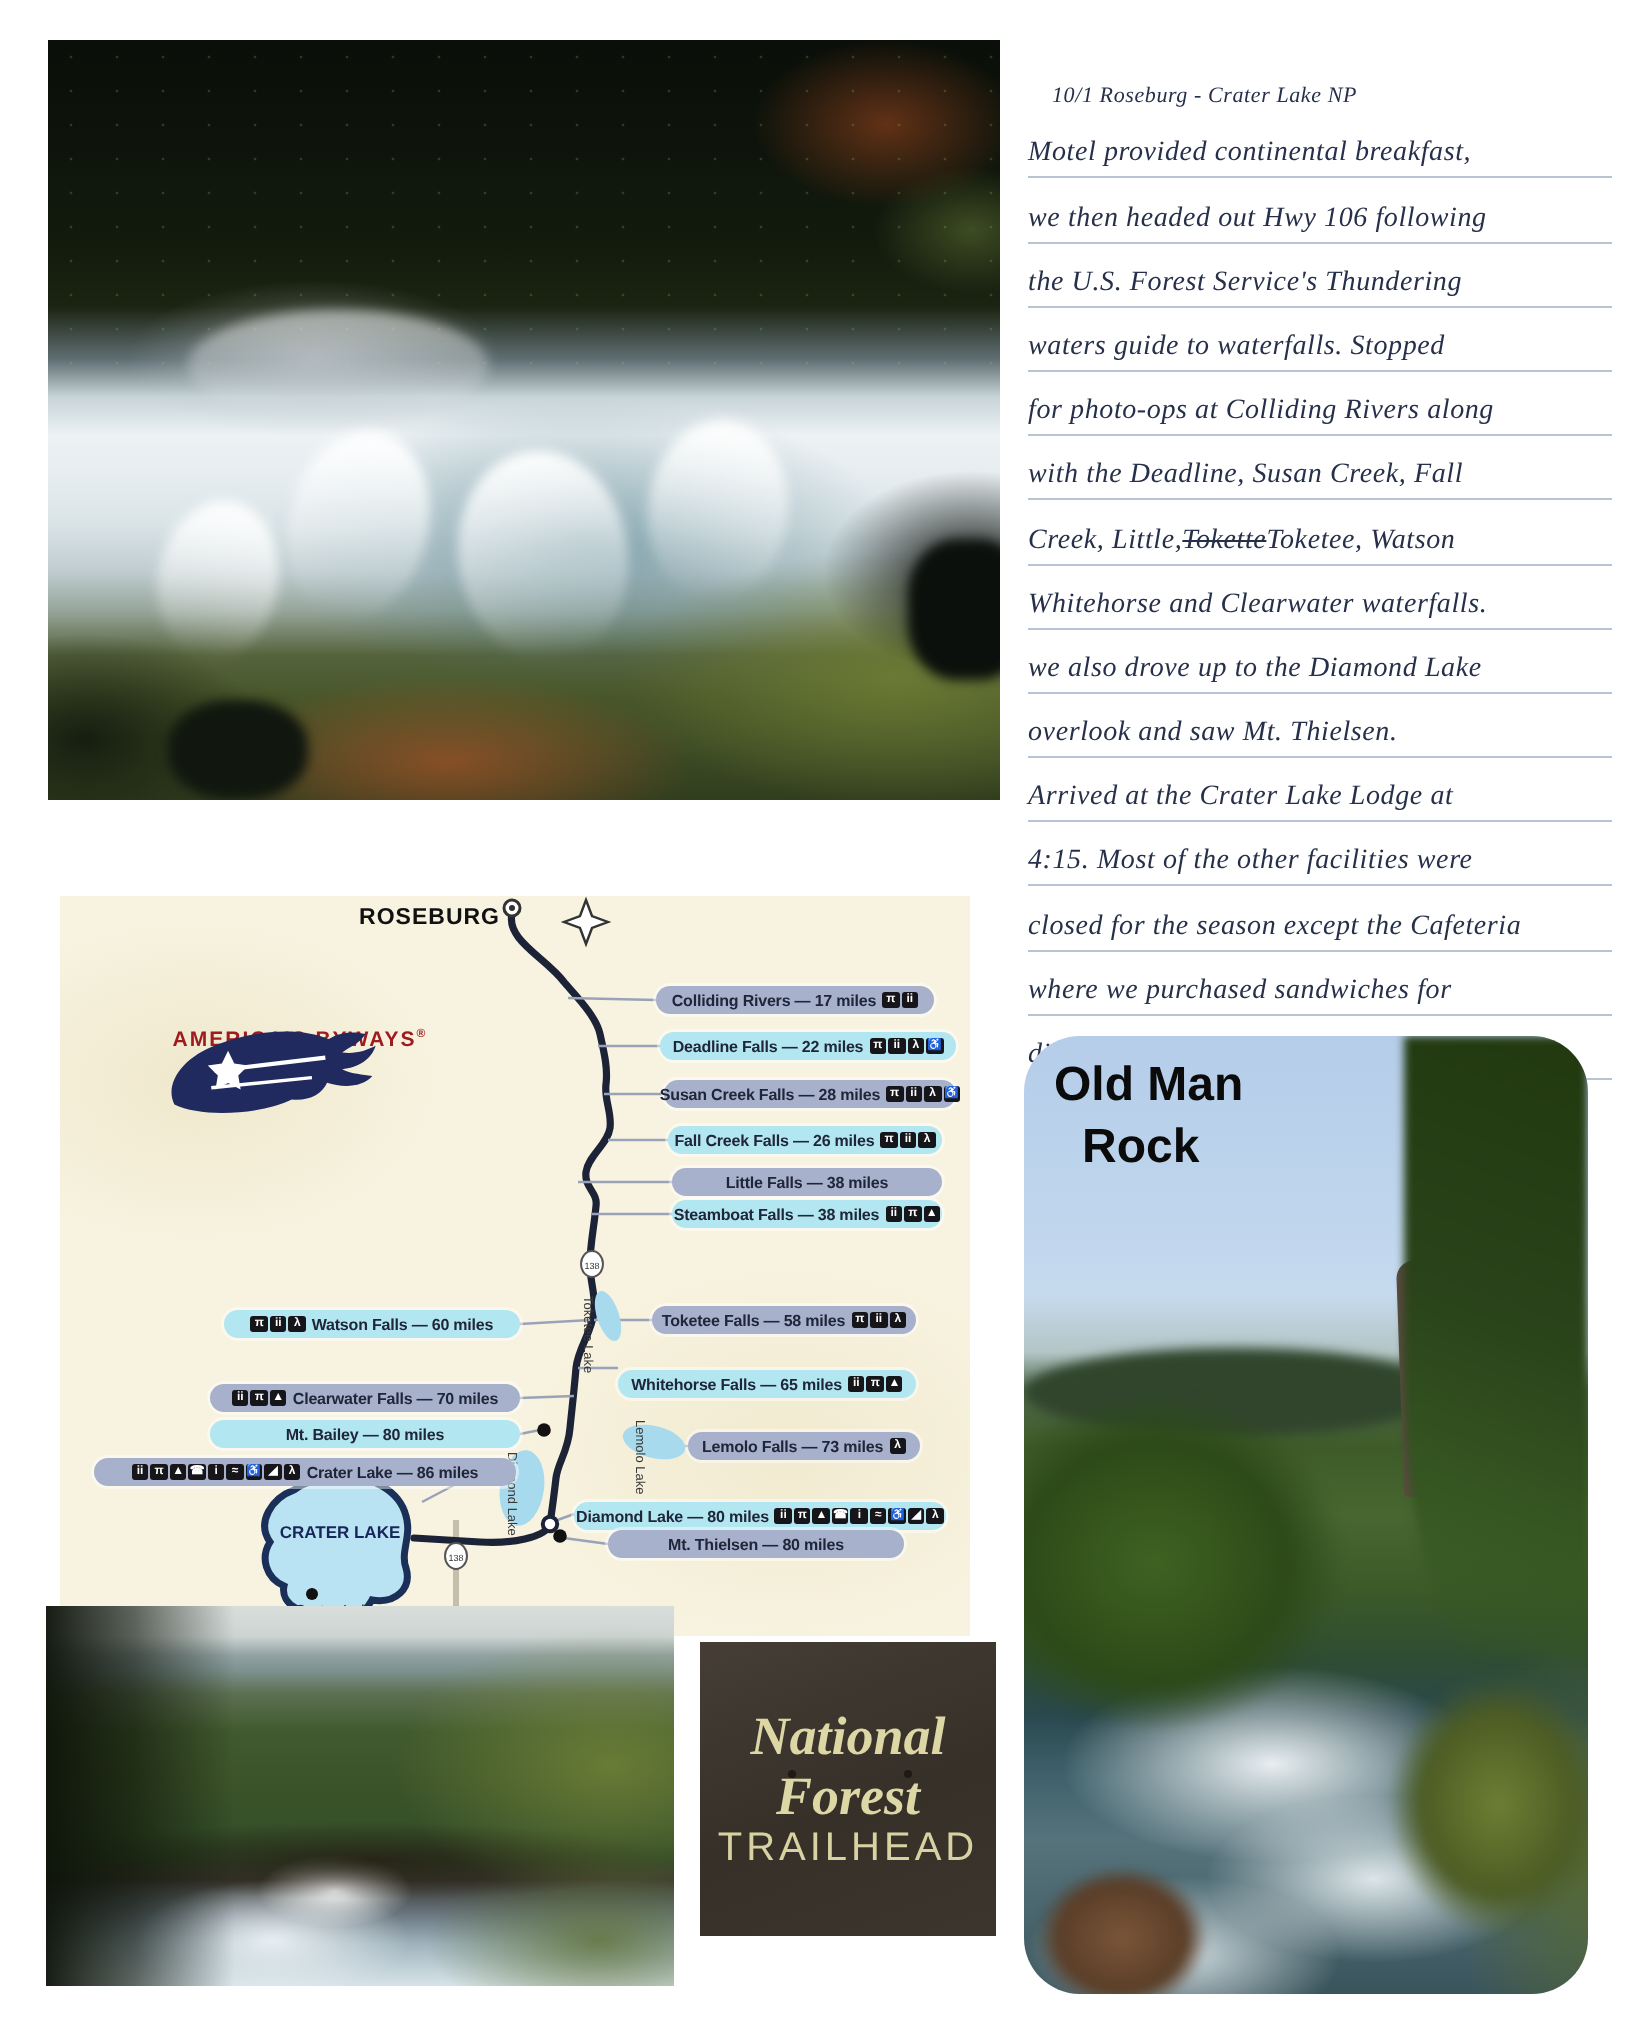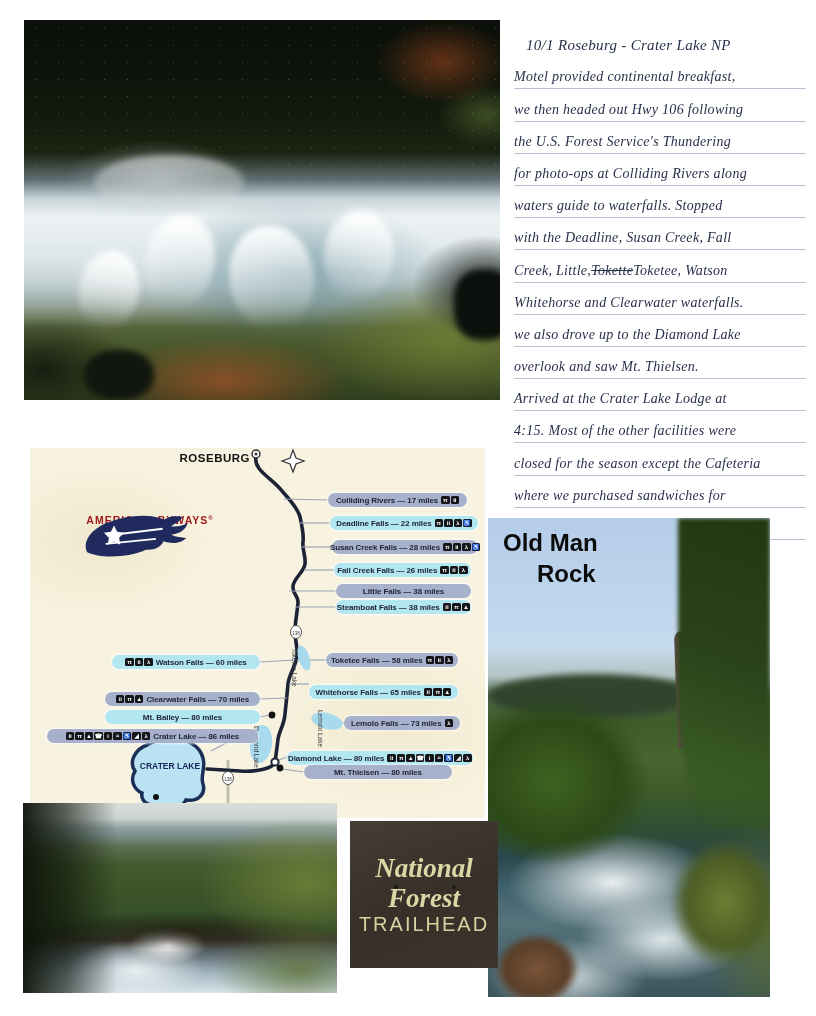--- a/index.html
+++ b/index.html
@@ -22,44 +22,44 @@
       radial-gradient(170px 60px at 42% 95%, rgba(186,84,40,.6), transparent 72%),
       radial-gradient(120px 70px at 4% 92%, rgba(18,24,14,.9), transparent 75%),
       linear-gradient(180deg,#0a0f09 0%,#0e140b 14%,#121a0d 26%,#1b2311 35%,#5f6e72 42%,#c7d4d8 47%,#edf2f4 52%,#e5ecef 58%,#d9e3e6 64%,#bfcccf 70%,#97a69c 75%,#55633c 81%,#465529 87%,#3b4924 94%,#313e1e 100%);}
   .speckles{left:0;top:0;width:100%;height:44%;
     background-image:radial-gradient(circle 1.4px at 50% 50%, rgba(146,182,96,.4), transparent 65%);
     background-size:23px 17px;}
   .cascade{background:linear-gradient(180deg,rgba(255,255,255,.95),rgba(255,255,255,0));
     border-radius:50%;filter:blur(3px);}
 
   
-  #photo-oldman{left:488px;top:518px;width:282px;height:479px;
+  #photo-oldman{left:512px;top:518px;width:282px;height:479px;
     background:
       radial-gradient(150px 70px at 44% 76%, rgba(242,246,248,.95), transparent 70%),
       radial-gradient(120px 60px at 62% 88%, rgba(236,243,246,.9), transparent 70%),
       radial-gradient(110px 55px at 28% 96%, rgba(228,238,242,.85), transparent 72%),
       radial-gradient(90px 160px at 100% 86%, rgba(86,104,44,.9), transparent 75%),
-      linear-gradient(180deg,#b5cde9 0%,#bdd4ec 16%,#c6daee 27%,#b3c5c5 33%,#4f684a 37%,#3e5c28 43%,#476630 50%,#3b5a28 58%,#2f4d33 65%,#2a484e 71%,#3f616b 77%,#56737c 84%,#49656d 92%,#3a545c 100%);}
+      linear-gradient(180deg,#b5cde9 0%,#bdd4ec 16%,#c6daee 27%,#b3c5c5 33%,#4f684a 37%,#3e5c28 43%,#476630 50%,#3b5a28 58%,#2f4d33 65%,#2a484e 71%,#3f616b 77%,#56737c 84%,#49656d 92%,#3a545c 100%); border-radius: 28px;}
   .om-trees-right{right:0;top:0;width:92px;height:310px;border-radius:0 0 0 45%;
     background:linear-gradient(200deg,#22390f 0%,#2a431a 45%,#365722 75%,rgba(54,87,34,0) 100%);
     filter:blur(2px);}
   .om-pillar{left:188px;top:112px;width:25px;height:118px;background:linear-gradient(90deg,#5a4b40,#3f352c);
     border-radius:9px 9px 2px 2px;transform:rotate(-2deg);}
   .om-pillar2{left:214px;top:140px;width:21px;height:96px;background:linear-gradient(90deg,#4c4037,#352c25);
     border-radius:7px 7px 2px 2px;}
   .om-ridge{left:0;top:156px;width:210px;height:44px;background:#31452d;border-radius:50%;filter:blur(3px);}
   .om-forest-left{left:-30px;top:178px;width:190px;height:170px;border-radius:45%;
     background:radial-gradient(closest-side,#3f6222,#2c4a18 70%,rgba(44,74,24,0));filter:blur(2px);}
   .om-moss{right:-10px;bottom:30px;width:110px;height:130px;border-radius:50%;
     background:radial-gradient(closest-side,#6d7e33,#4c5c24 70%,rgba(76,92,36,0));filter:blur(3px);}
   .om-rock-brown{left:6px;bottom:-8px;width:86px;height:72px;border-radius:45%;
     background:radial-gradient(closest-side,#7a5538,#5a3e28 75%,rgba(90,62,40,0));filter:blur(2px);}
   .om-caption{left:15px;top:9px;font-weight:bold;font-size:24px;line-height:31px;color:#0b0b0b;
     font-family:"Liberation Sans",sans-serif;}
-  .om-caption .l2{margin-left:34px;}
+  .om-caption .l2{margin-left:14px;}
 
   
   #photo-valley{left:23px;top:803px;width:314px;height:190px;
     background:
       linear-gradient(90deg, rgba(13,19,9,.95) 0%, rgba(13,19,9,.6) 14%, rgba(13,19,9,0) 30%),
       radial-gradient(150px 95px at 90% 42%, rgba(132,148,62,.6), transparent 72%),
       radial-gradient(200px 26px at 52% 67%, rgba(38,32,22,.85), transparent 75%),
       radial-gradient(55px 26px at 46% 75%, rgba(250,252,252,.98), transparent 70%),
       radial-gradient(95px 42px at 36% 88%, rgba(240,246,248,.9), transparent 72%),
       radial-gradient(120px 60px at 88% 88%, rgba(92,112,52,.8), transparent 72%),
@@ -75,21 +75,21 @@
   .sign-block{font-family:"Liberation Sans",sans-serif;color:#d8d1a1;font-size:20px;
     letter-spacing:2px;margin-top:0;}
   .screw{position:absolute;width:4px;height:4px;border-radius:50%;background:#1d1915;}
 
   
   #journal{left:514px;top:26px;width:292px;}
   .jline{height:28.2px;display:flex;align-items:flex-end;padding-bottom:3px;
     border-bottom:1px solid #b9c3d6;font-family:"Liberation Serif",serif;font-style:italic;
     font-size:14px;letter-spacing:.3px;color:#27304a;white-space:nowrap;}
   .jline.no-rule{border-bottom:none;}
-  .jline.first{padding-left:12px;font-size:15px;}
+  .jline.first{padding-left:12px;font-size:11px;}
   .struck{text-decoration:line-through;}
   .pagenum{margin-left:34px;}
 
   
   #map{left:30px;top:424px;width:455px;height:370px;background:
       radial-gradient(180px 120px at 15% 25%, #efe8cd, transparent 70%),
       radial-gradient(200px 140px at 80% 75%, #f1ead0, transparent 70%),
       #f8f3e0; margin-top: 24px;}
   #map svg{position:absolute;left:0;top:0;}
   .bar{position:absolute;height:14px;border-radius:7px;display:flex;align-items:center;
@@ -117,22 +117,22 @@
   <div class="ph-layer cascade" style="left:70px;top:135px;width:150px;height:55px;opacity:.55;"></div>
   <div class="ph-layer" style="left:430px;top:250px;width:60px;height:70px;background:#0c100c;border-radius:40%;filter:blur(3px);"></div>
   <div class="ph-layer" style="left:60px;top:330px;width:70px;height:50px;background:#11170f;border-radius:45%;filter:blur(3px);"></div>
 </div>
 
 <div id="journal" class="abs">
   <div class="jline no-rule first">10/1  Roseburg - Crater Lake NP</div>
   <div class="jline">Motel provided continental breakfast,</div>
   <div class="jline">we then headed out Hwy 106 following</div>
   <div class="jline">the U.S. Forest Service's Thundering</div>
+  <div class="jline">waters guide to waterfalls. Stopped</div>
   <div class="jline">for photo-ops at Colliding Rivers along</div>
-  <div class="jline">waters guide to waterfalls. Stopped</div>
   <div class="jline">with the Deadline, Susan Creek, Fall</div>
   <div class="jline">
     <span>Creek, Little, </span>
     <span class="struck">Tokette</span>
     <span> Toketee, Watson</span>
   </div>
   <div class="jline">Whitehorse and Clearwater waterfalls.</div>
   <div class="jline">we also drove up to the Diamond Lake</div>
   <div class="jline">overlook and saw Mt. Thielsen.</div>
   <div class="jline">Arrived at the Crater Lake Lodge at</div>

